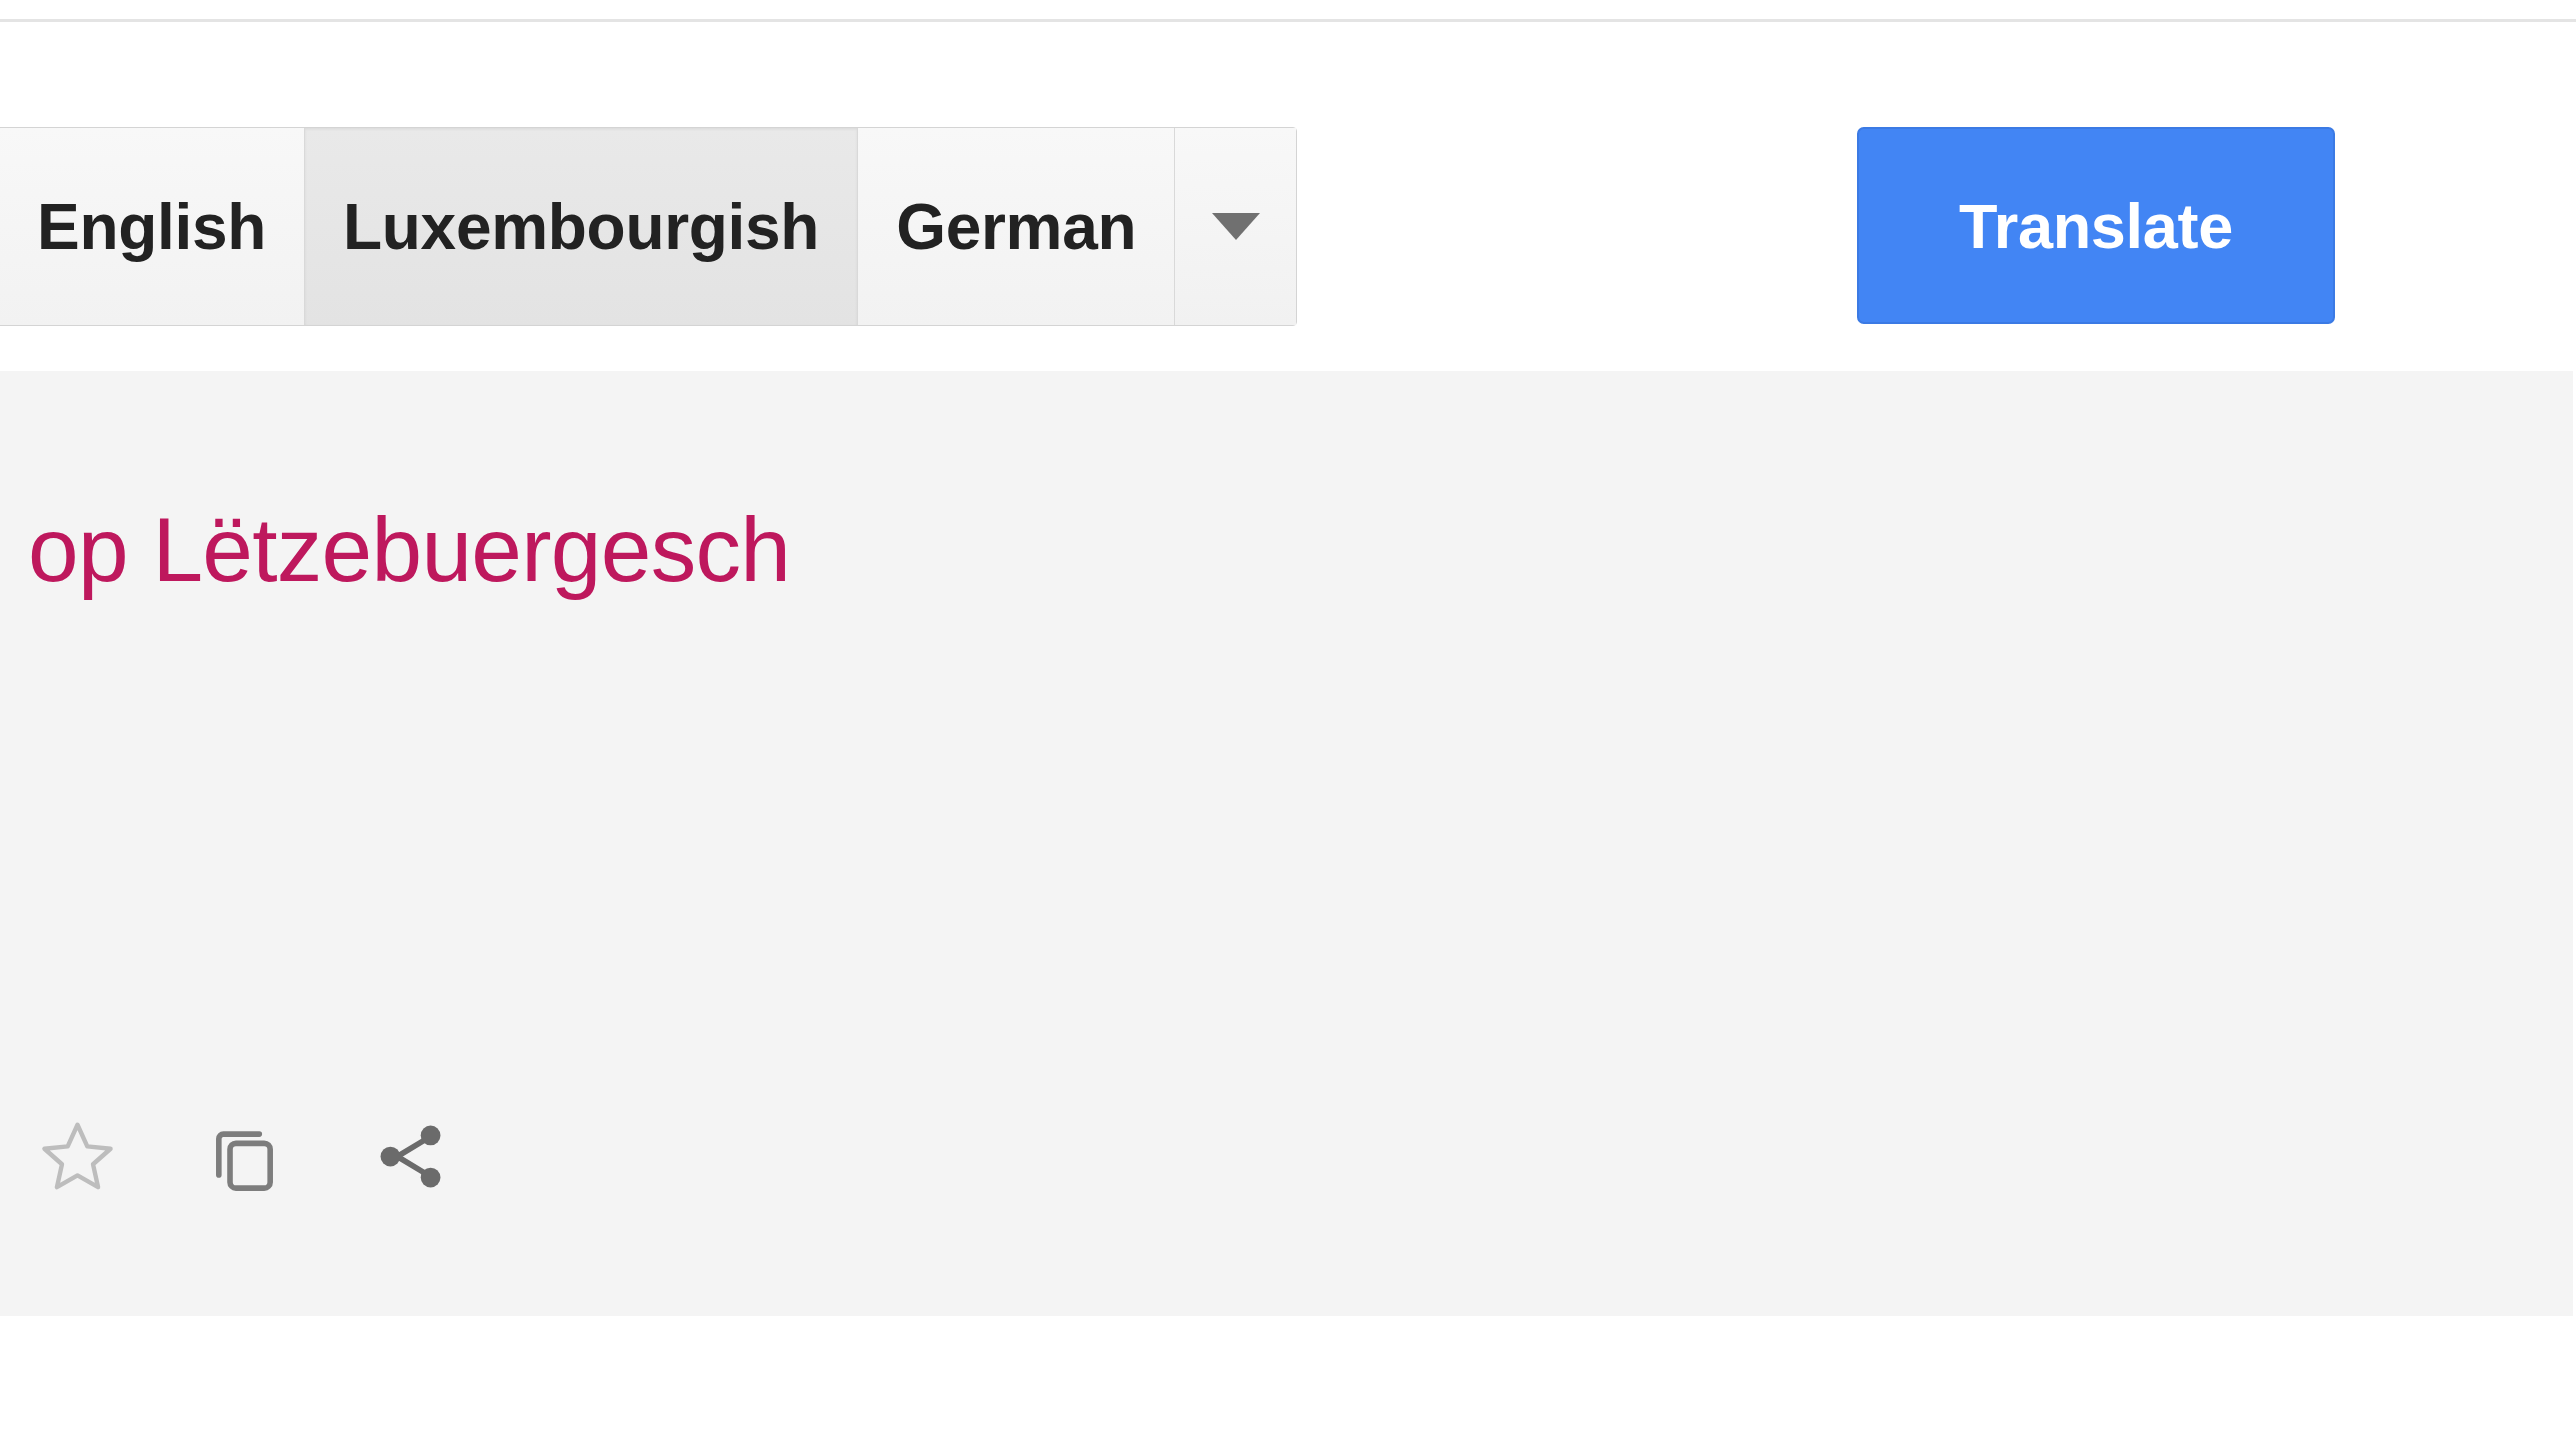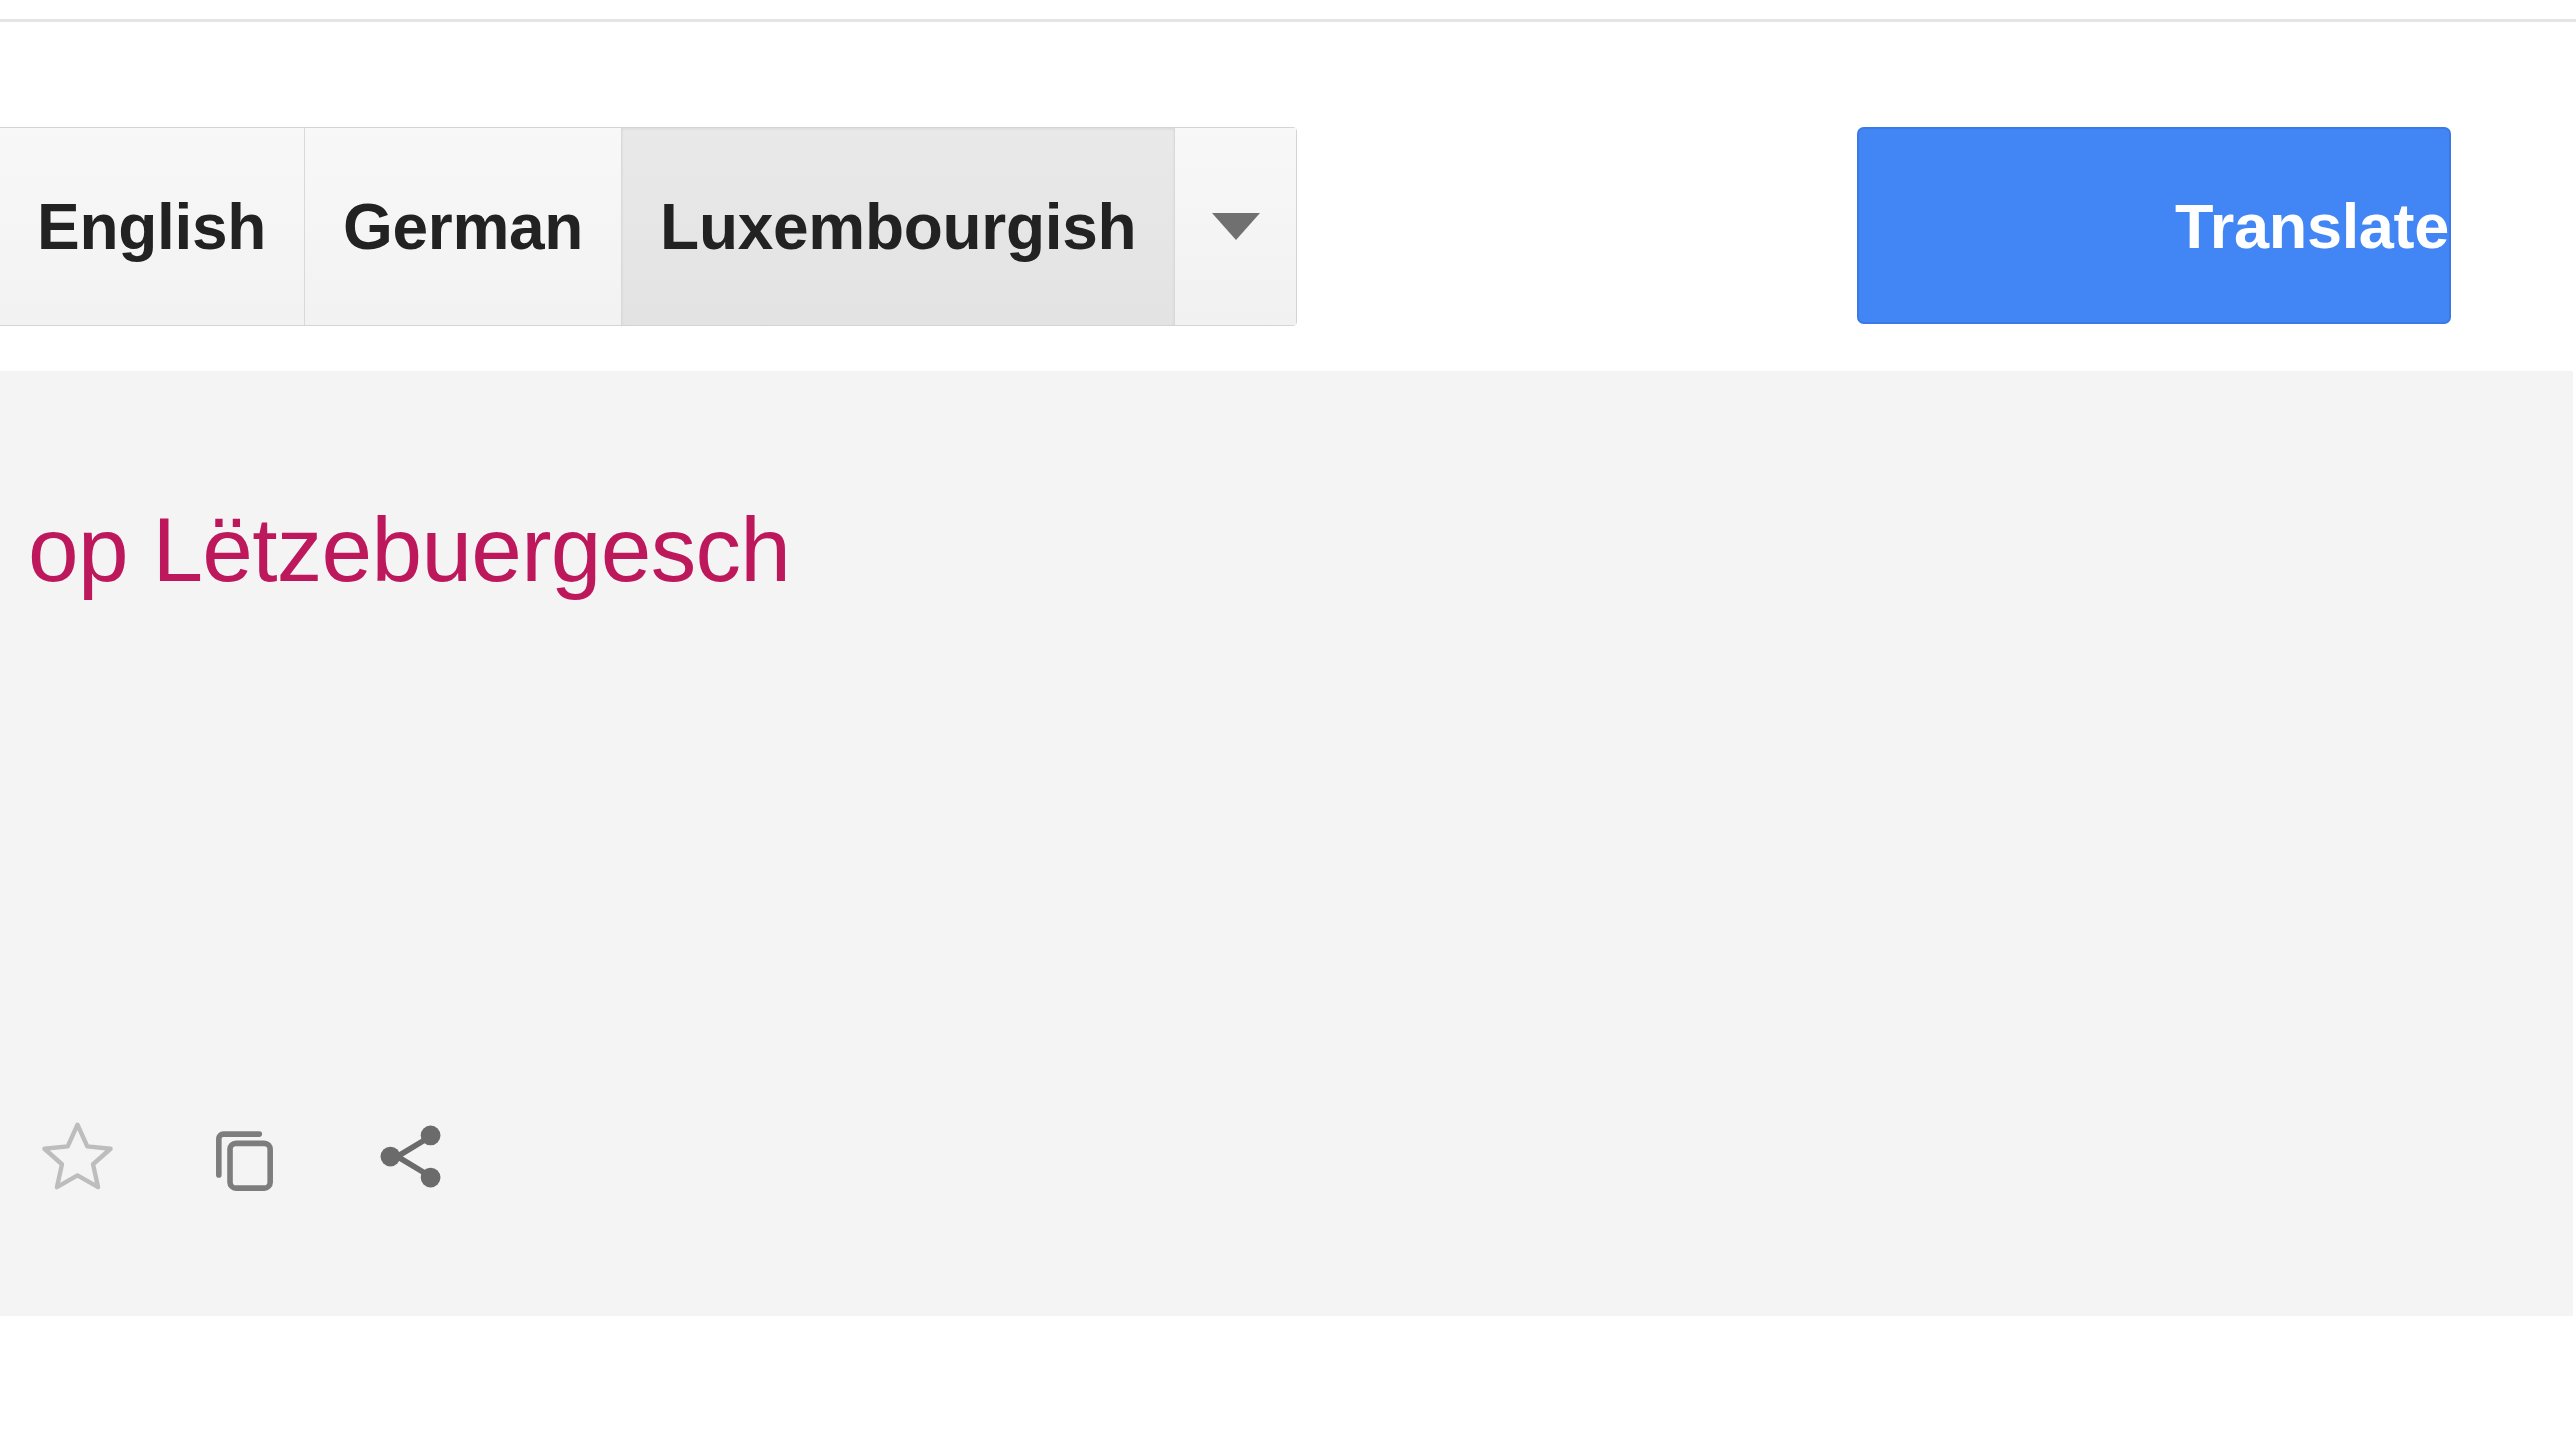--- a/index.html
+++ b/index.html
@@ -75,25 +75,25 @@
     border-left: 24px solid transparent;
     border-right: 24px solid transparent;
     border-top: 27px solid #707070;
   }
 
   
   #translate-button {
     position: absolute;
     left: 1857px;
     top: 127px;
-    width: 594px;
+    width: 478px;
     height: 197px;
     display: flex;
     align-items: center;
-    justify-content: flex-end;
+    justify-content: center;
     background: #4285f4;
     border: 2px solid #3b7ae4;
     border-radius: 6.7px;
     color: #ffffff;
     font-size: 63px;
     font-weight: bold;
     letter-spacing: -0.3px;
     box-sizing: border-box;
     cursor: pointer;
     user-select: none;
@@ -139,26 +139,26 @@
 <body>
 
 <div id="top-rule"></div>
 
 <div id="lang-tabs">
 
   <div class="lang-tab">
     <span>English</span>
   </div>
 
+  <div class="lang-tab selected">
+    <span>Luxembourgish</span>
+  </div>
+
   <div class="lang-tab">
     <span>German</span>
-  </div>
-
-  <div class="lang-tab selected">
-    <span>Luxembourgish</span>
   </div>
 
   <div id="lang-dropdown-tab">
     <span id="caret-glyph"></span>
   </div>
 
 </div>
 
 <div id="translate-button">
   <span>Translate</span>

